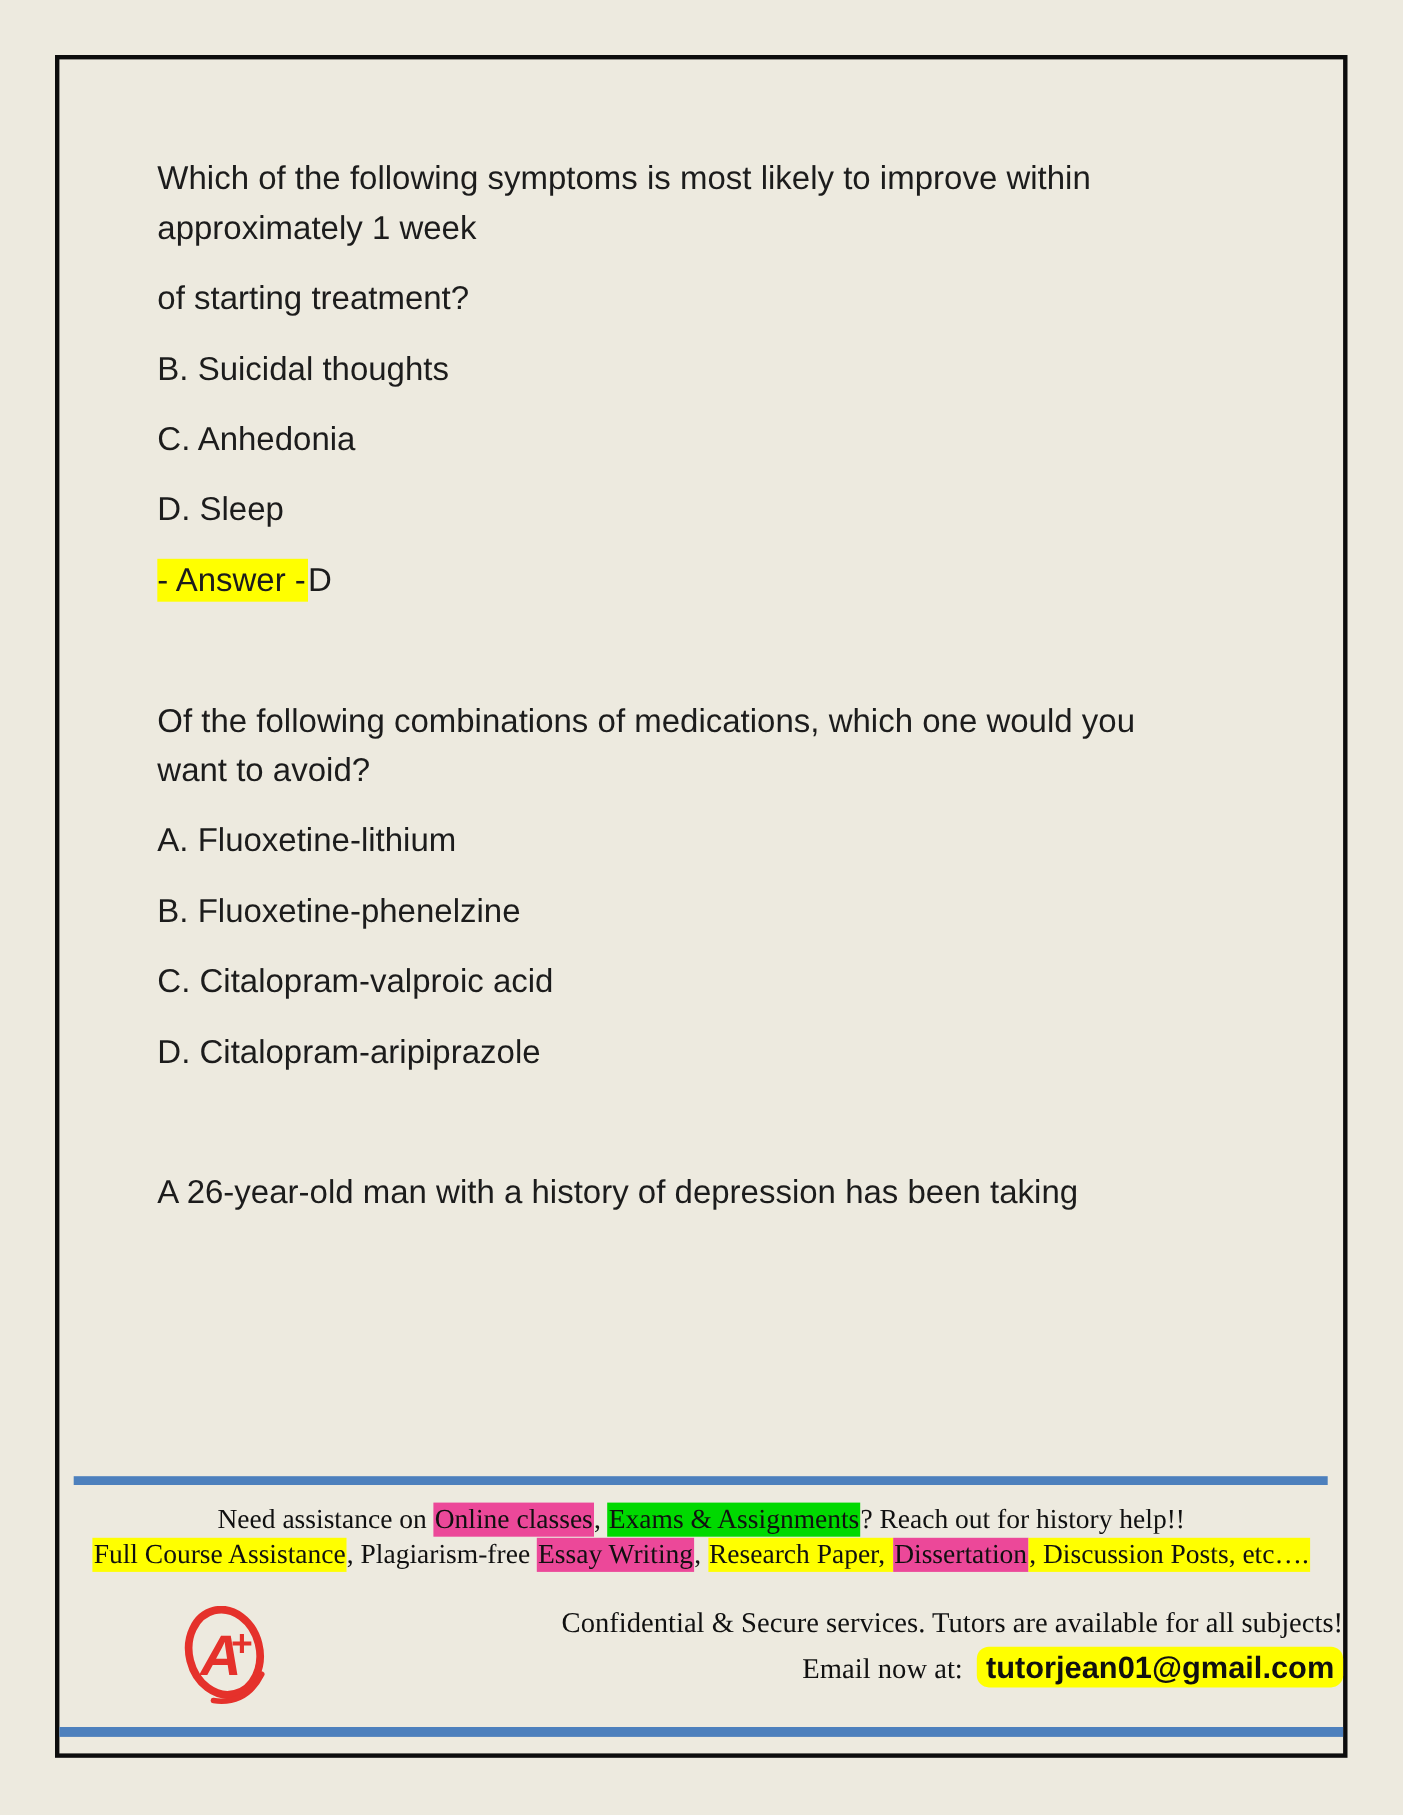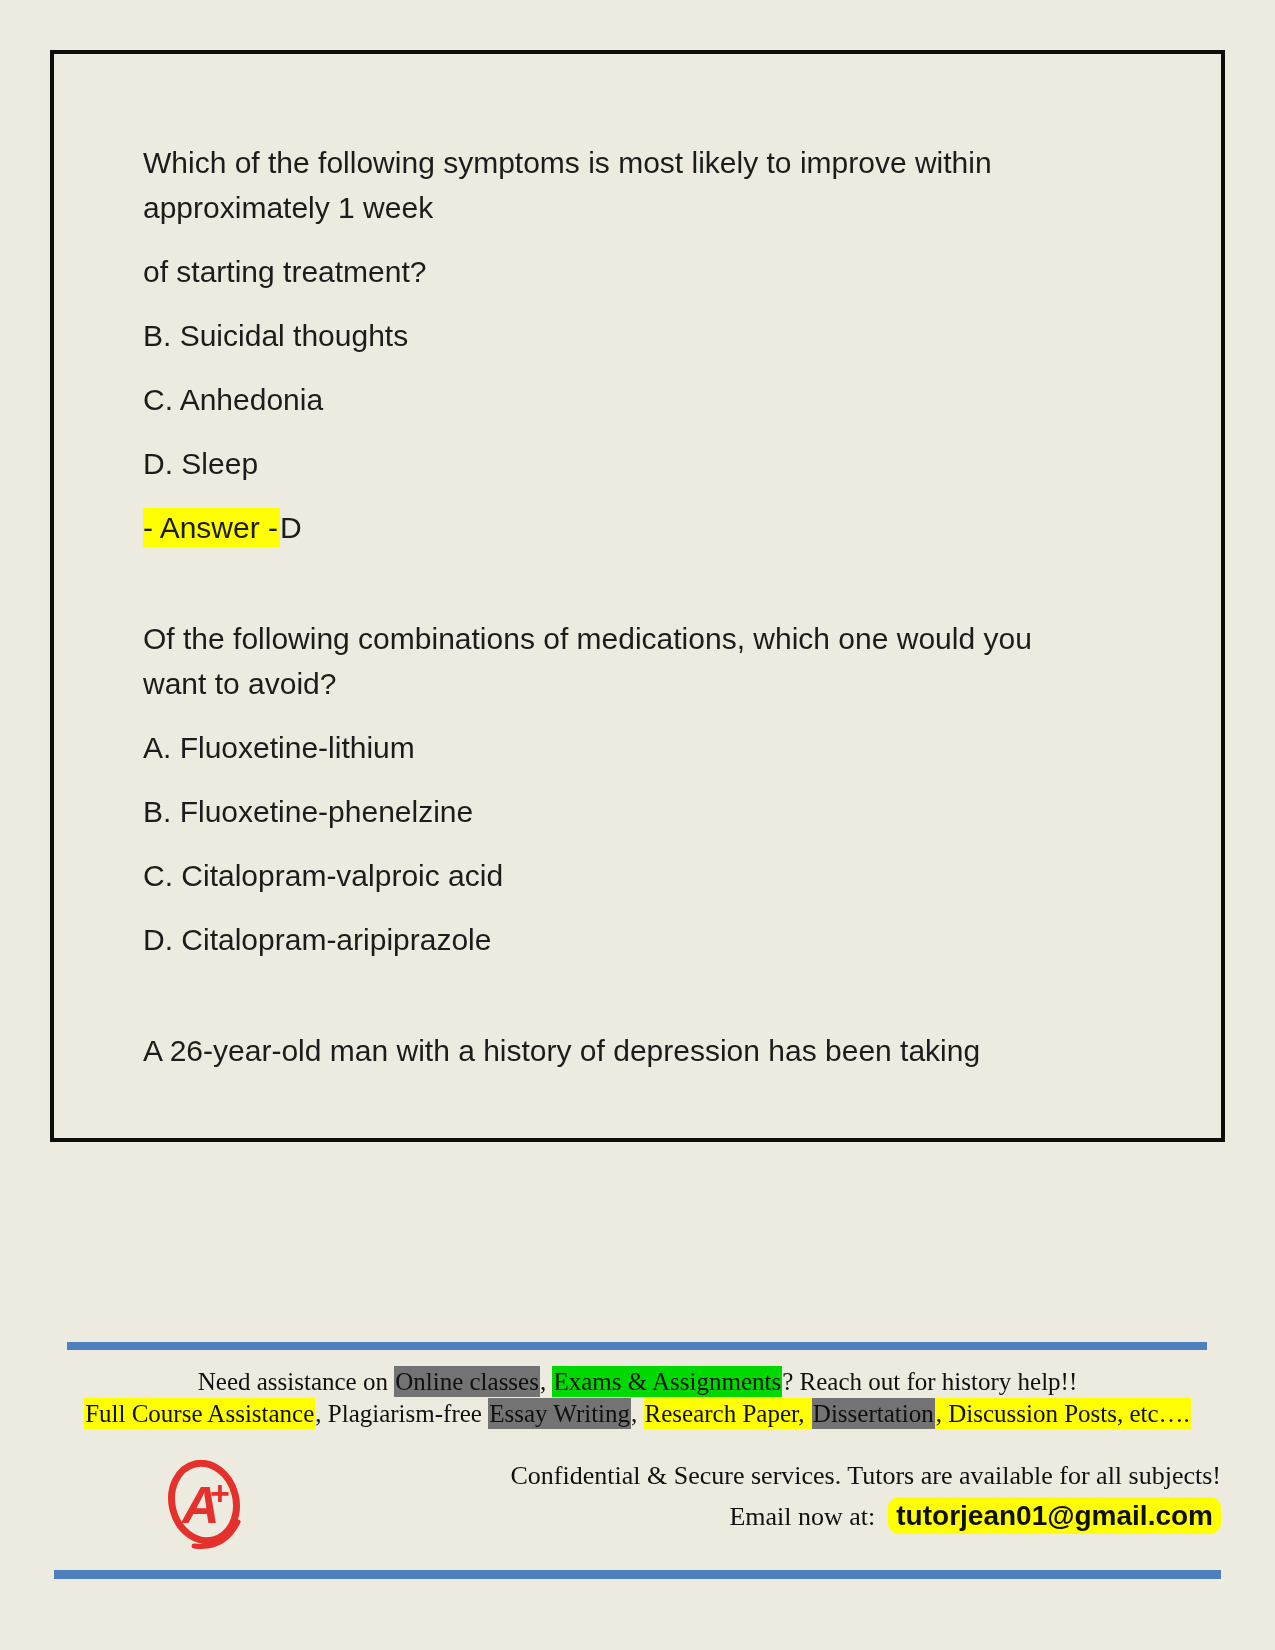--- a/index.html
+++ b/index.html
@@ -5,37 +5,37 @@
   * { margin: 0; padding: 0; box-sizing: border-box; }
   html, body {
     width: 1275px; height: 1650px;
     background: #edeadf;
     font-family: "Liberation Sans", sans-serif;
     overflow: hidden;
   }
   .page-border {
     position: absolute;
     left: 50px; top: 50px;
-    width: 1175px; height: 1092px;
+    width: 1175px; height: 1548px;
     border: 4px solid #0d0d0d;
     background: #edeadf;
   }
   .qa-content {
     position: absolute;
     left: 89px; top: 86px;
     width: 900px;
     color: #1c1c1c;
     font-size: 30px;
     line-height: 45px;
   }
   .qa-content p { margin-bottom: 19px; }
-  .question-block { margin-top: 66px; }
+  .question-block { margin-top: 83px; }
   .question-block:first-child { margin-top: 0; }
   .hl-yellow { background: #ffff00; }
-  .hl-cyan   { background: #737373; }
+  .hl-cyan   { background: #ec4899; }
   .hl-green  { background: #00d900; }
   .hl-none   { background: transparent; }
   .answer-line .hl-yellow { padding: 3px 2px 3px 0; }
 
   .sep-line-1 {
     position: absolute;
     top: 1288px; left: 13px;
     width: 1140px; height: 8px;
     background: #4d80bd;
   }

